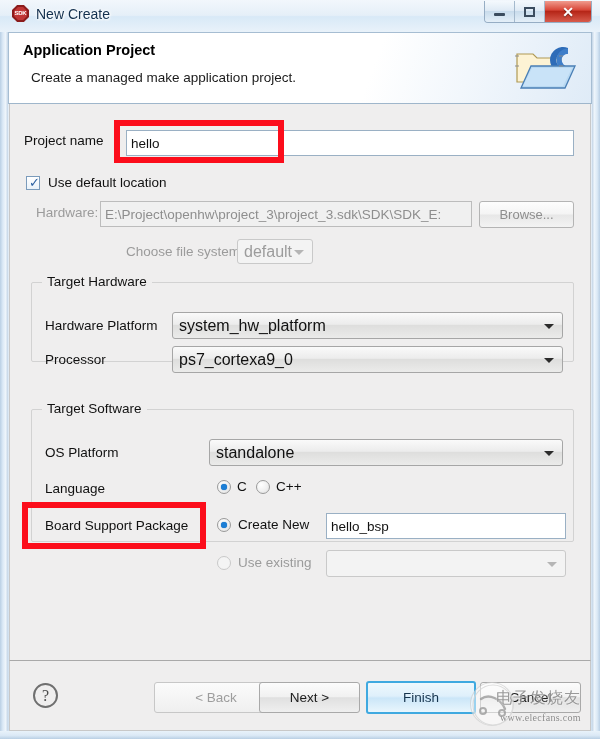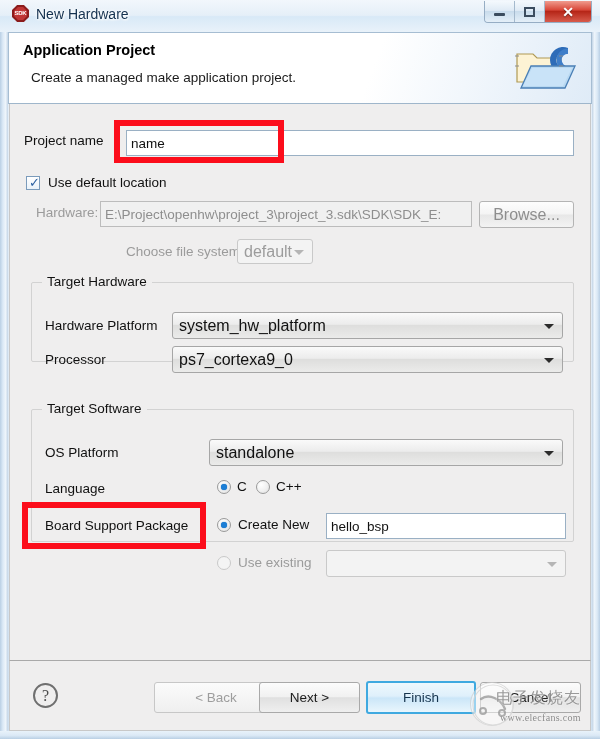--- a/index.html
+++ b/index.html
@@ -141,21 +141,21 @@
     border: 1px solid #bcbcbc;
     color: #8e8e8e;
     overflow: hidden; white-space: nowrap;
   }
 
   .btn {
     height: 27px;
     background: linear-gradient(180deg, #fdfdfd 0%, #f4f4f4 48%, #e7e7e7 52%, #f3f3f3 100%);
     border: 1px solid #b4b4b4;
     border-radius: 3px;
-    font-size: 16px; color: #8e8e8e;
+    font-size: 13px; color: #8e8e8e;
     display: flex; align-items: center; justify-content: center;
     font-family: "Liberation Sans", sans-serif;
   }
 
   .combo {
     height: 27px;
     background: linear-gradient(180deg, #fafafa 0%, #ececec 45%, #dededd 50%, #ebebea 100%);
     border: 1px solid #a6a6a6;
     border-radius: 3px;
     display: flex; align-items: center;
@@ -293,21 +293,21 @@
   <div class="frame-edge-left"></div>
   <div class="frame-edge-right"></div>
   <div class="frame-edge-bottom"></div>
 
   <div id="titlebar">
     <div id="title-left">
       <span class="sdk-icon">
         <span class="oct"></span>
         <span class="lbl">SDK</span>
       </span>
-      <span id="title-text">New Hardware</span>
+      <span id="title-text">New Create</span>
     </div>
 
     <div id="wincontrols">
       <div class="winbtn">
         <span class="min-glyph"></span>
       </div>
       <div class="winbtn">
         <span class="max-glyph"></span>
       </div>
       <div class="winbtn close">
@@ -337,21 +337,21 @@
       </svg>
     </div>
   </div>
 
   <div id="body">
 
     <div class="row" style="left:14px; top:29px;">
       <span class="lbl">Project name</span>
     </div>
     <div class="textfield" style="position:absolute; left:116px; top:26px; width:448px;">
-      <span>name</span>
+      <span>hello</span>
     </div>
 
     <div class="row" style="left:16px; top:71px; gap:8px;">
       <span class="checkbox">
         <span class="tick">✓</span>
       </span>
       <span class="lbl">Use default location</span>
     </div>
 
     <div class="row" style="left:26px; top:101px;">

